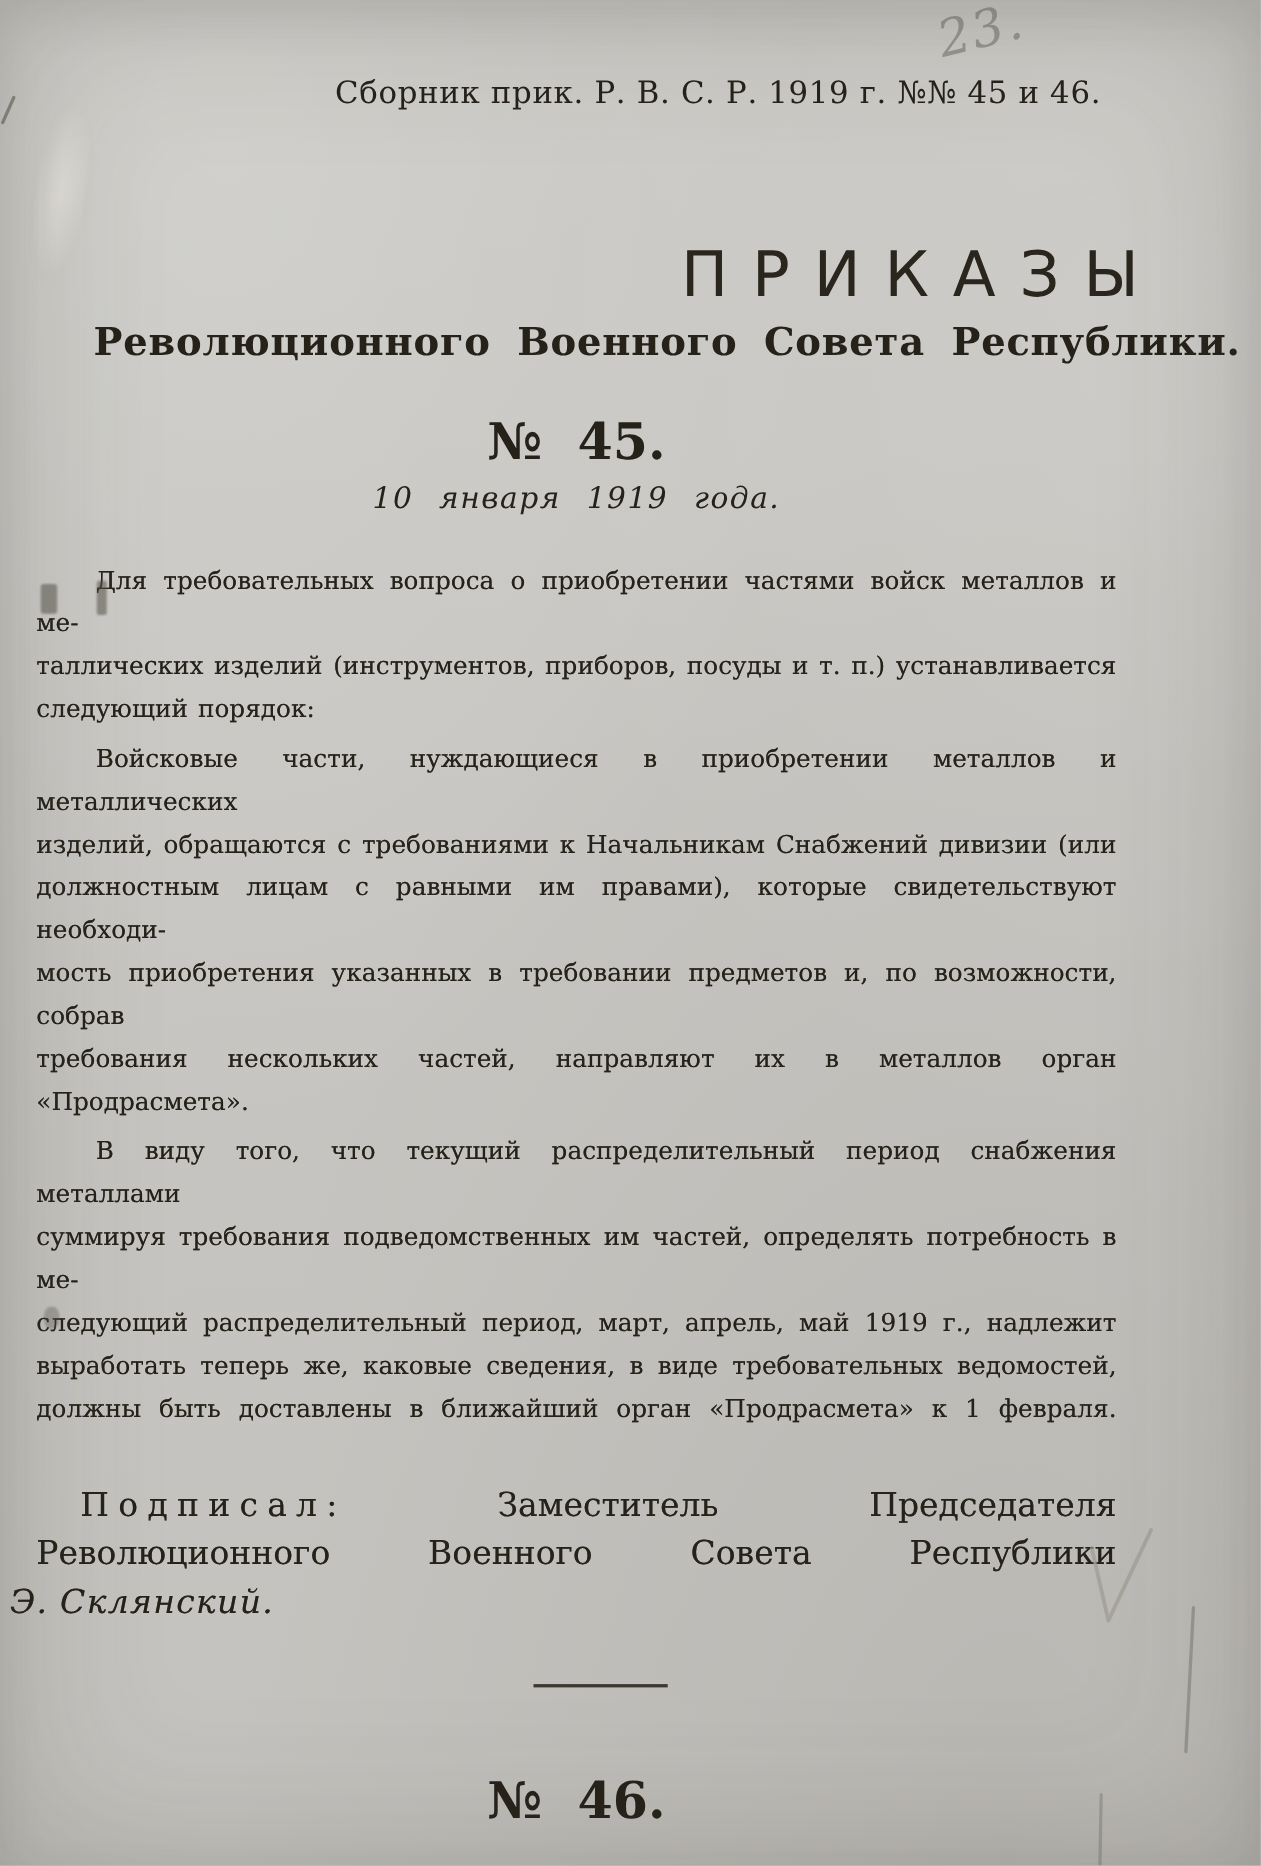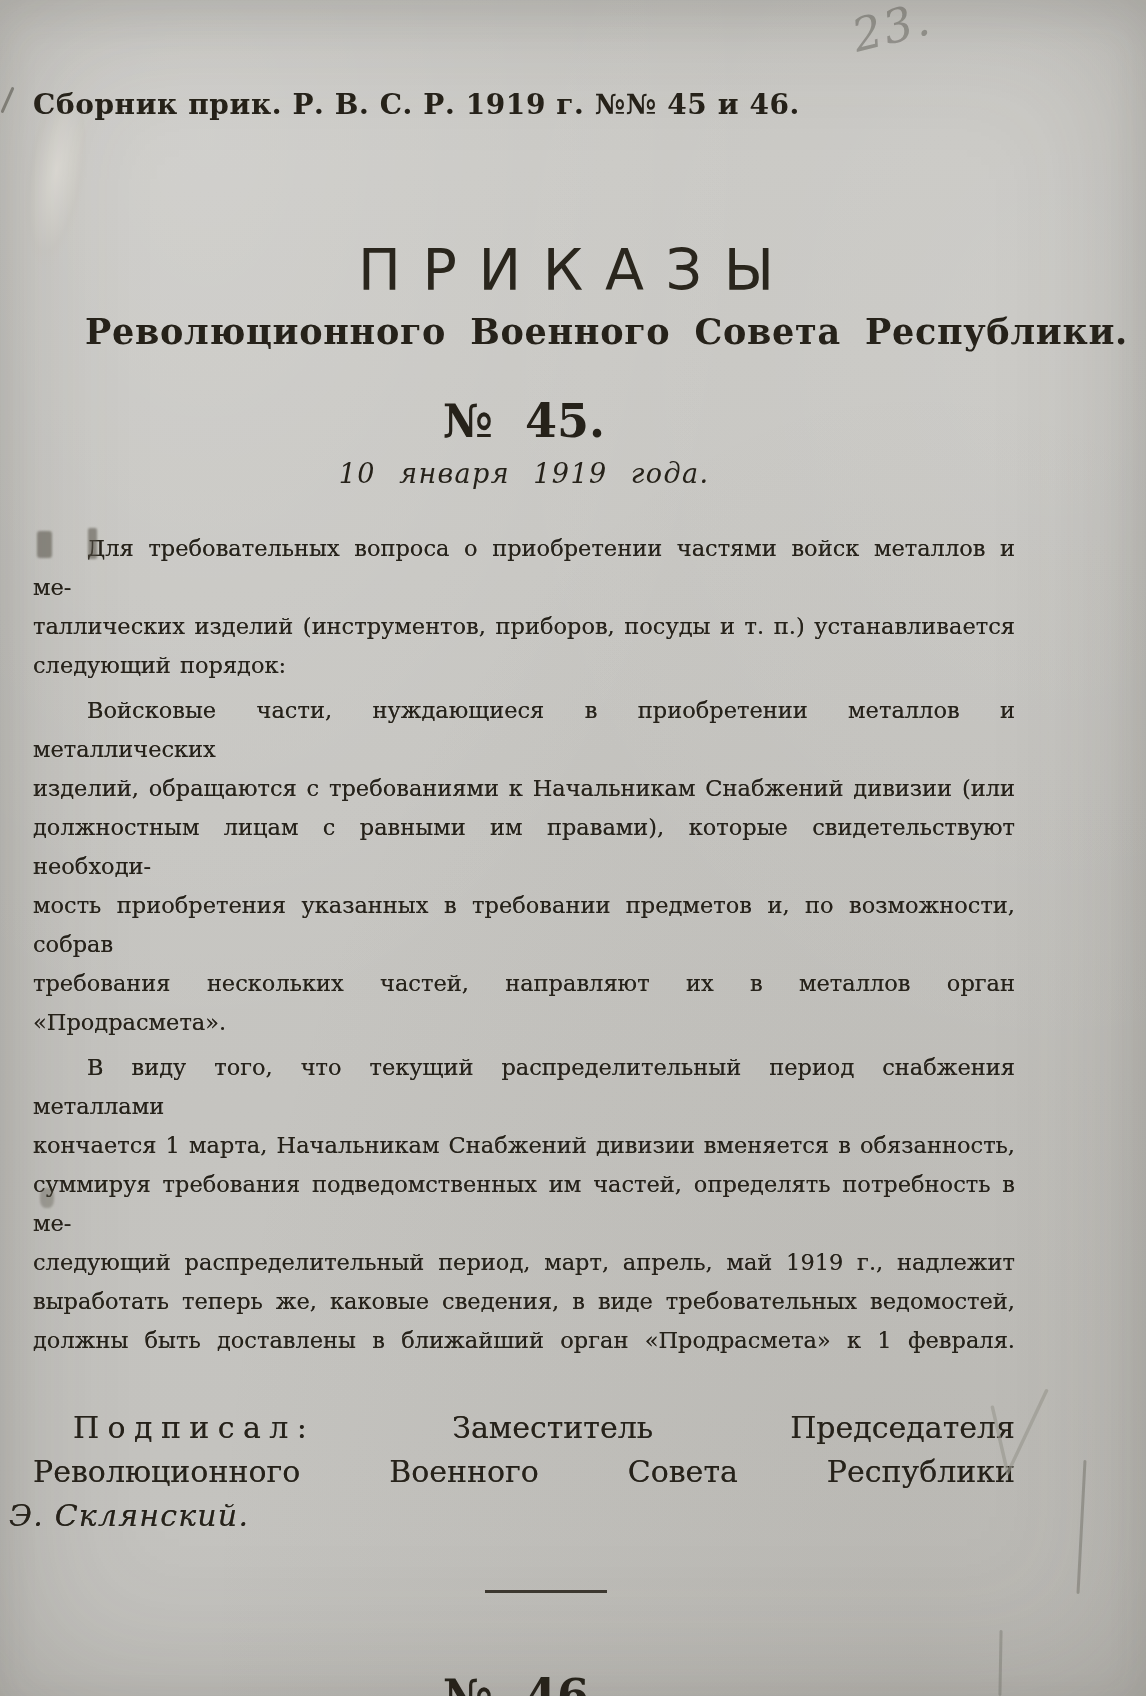--- a/index.html
+++ b/index.html
@@ -18,25 +18,25 @@
       linear-gradient(176deg,#cac9c5 0%,#c6c5c1 45%,#c3c2be 100%);
   }
   .page::after{
     content:"";position:absolute;inset:0;pointer-events:none;
     box-shadow:inset 0 0 150px rgba(62,58,50,.22), inset 0 14px 40px rgba(62,58,50,.10);
   }
   .content{
     position:absolute;left:33px;top:0;width:982px;color:#26221a;
   }
   .header{
-    padding-top:88px;text-align:left;padding-right:14px;
-    font-weight:700;font-size:28px;letter-spacing:.6px;white-space:nowrap;
+    padding-top:68px;text-align:right;padding-right:14px;
+    font-weight:400;font-size:28px;letter-spacing:.6px;white-space:nowrap;
   }
   .title{
-    margin:116px 0 0;text-align:center;transform:translateX(42px);
+    margin:116px 0 0;text-align:right;transform:translateX(42px);
     font-family:"DejaVu Sans","Liberation Sans",sans-serif;
     font-weight:500;font-size:57px;letter-spacing:.38em;text-indent:.38em;
     color:#2a261d;
   }
   .subtitle{
     margin-top:8px;text-align:center;transform:translateX(52px);
     font-weight:700;font-size:35px;word-spacing:.32em;letter-spacing:.02em;
     white-space:nowrap;
   }
   .order-no{
@@ -119,21 +119,20 @@
           </div>
           <div class="para">
             <div class="line">Войсковые части, нуждающиеся в приобретении металлов и металлических</div>
             <div class="line">изделий, обращаются с требованиями к Начальникам Снабжений дивизии (или</div>
             <div class="line">должностным лицам с равными им правами), которые свидетельствуют необходи-</div>
             <div class="line">мость приобретения указанных в требовании предметов и, по возможности, собрав</div>
             <div class="line">требования нескольких частей, направляют их в металлов орган «Продрасмета».</div>
           </div>
           <div class="para">
             <div class="line">В виду того, что текущий распределительный период снабжения металлами</div>
-            <div class="line">кончается 1 марта, Начальникам Снабжений дивизии вменяется в обязанность,</div>
             <div class="line">суммируя требования подведомственных им частей, определять потребность в ме-</div>
             <div class="line">следующий распределительный период, март, апрель, май 1919 г., надлежит</div>
             <div class="line">выработать теперь же, каковые сведения, в виде требовательных ведомостей,</div>
             <div class="line">должны быть доставлены в ближайший орган «Продрасмета» к 1 февраля.</div>
           </div>
         </div>
 
       <div class="signature">
         <div class="sig-line">
           <span class="sig-label">Подписал:</span>

